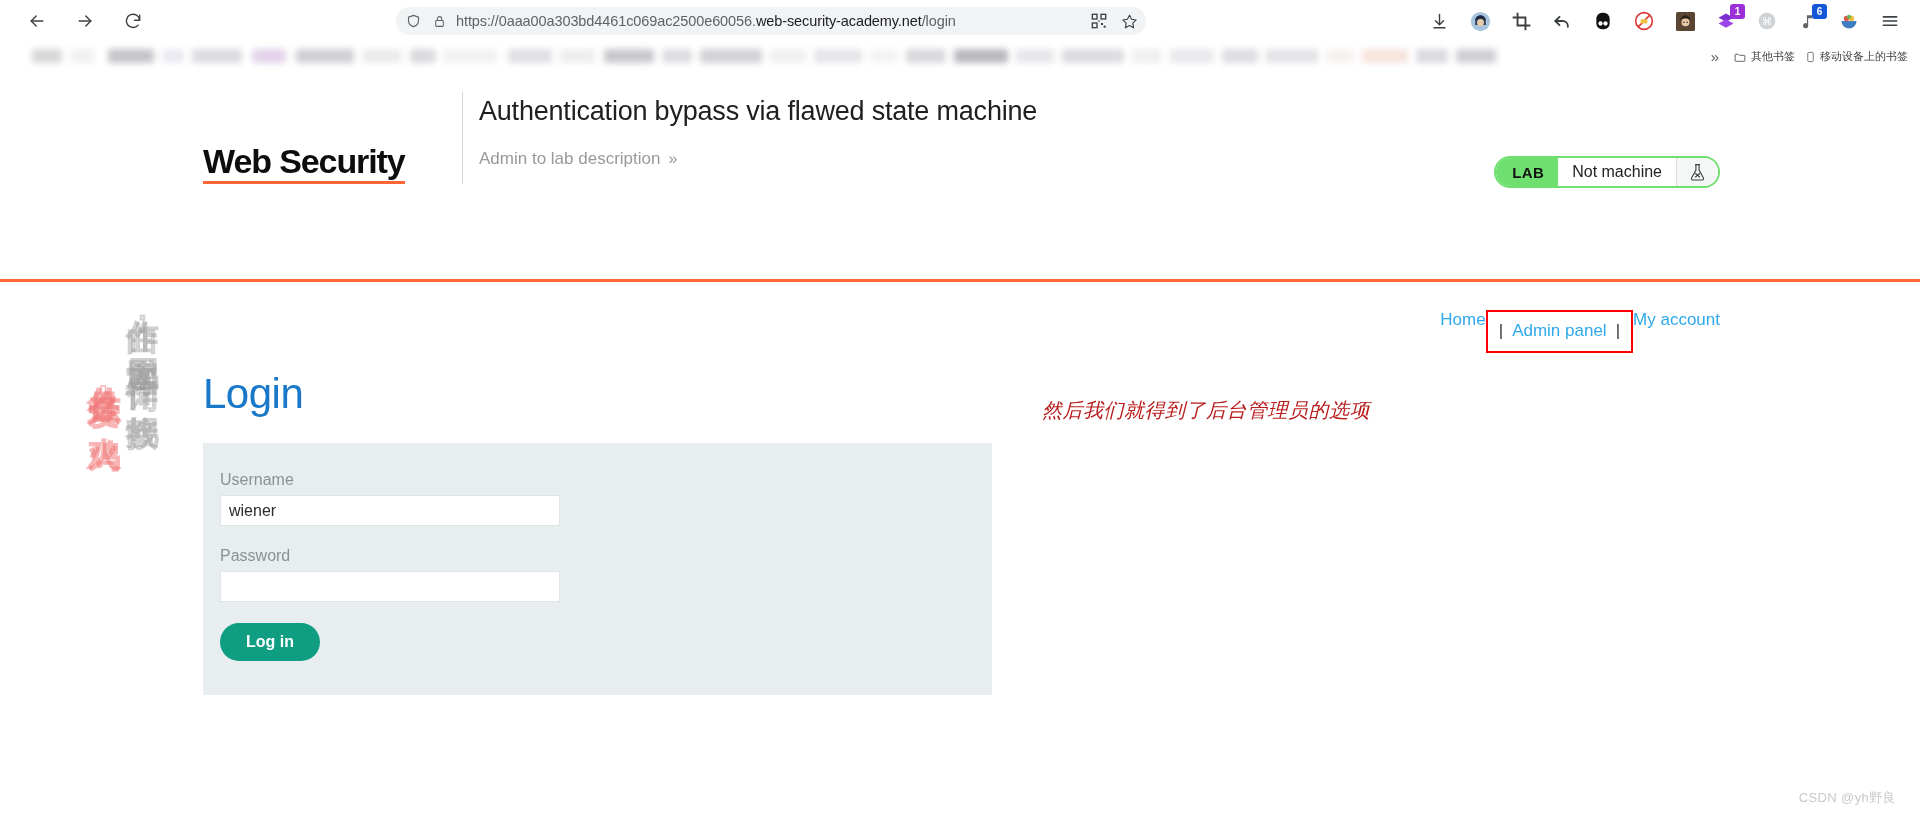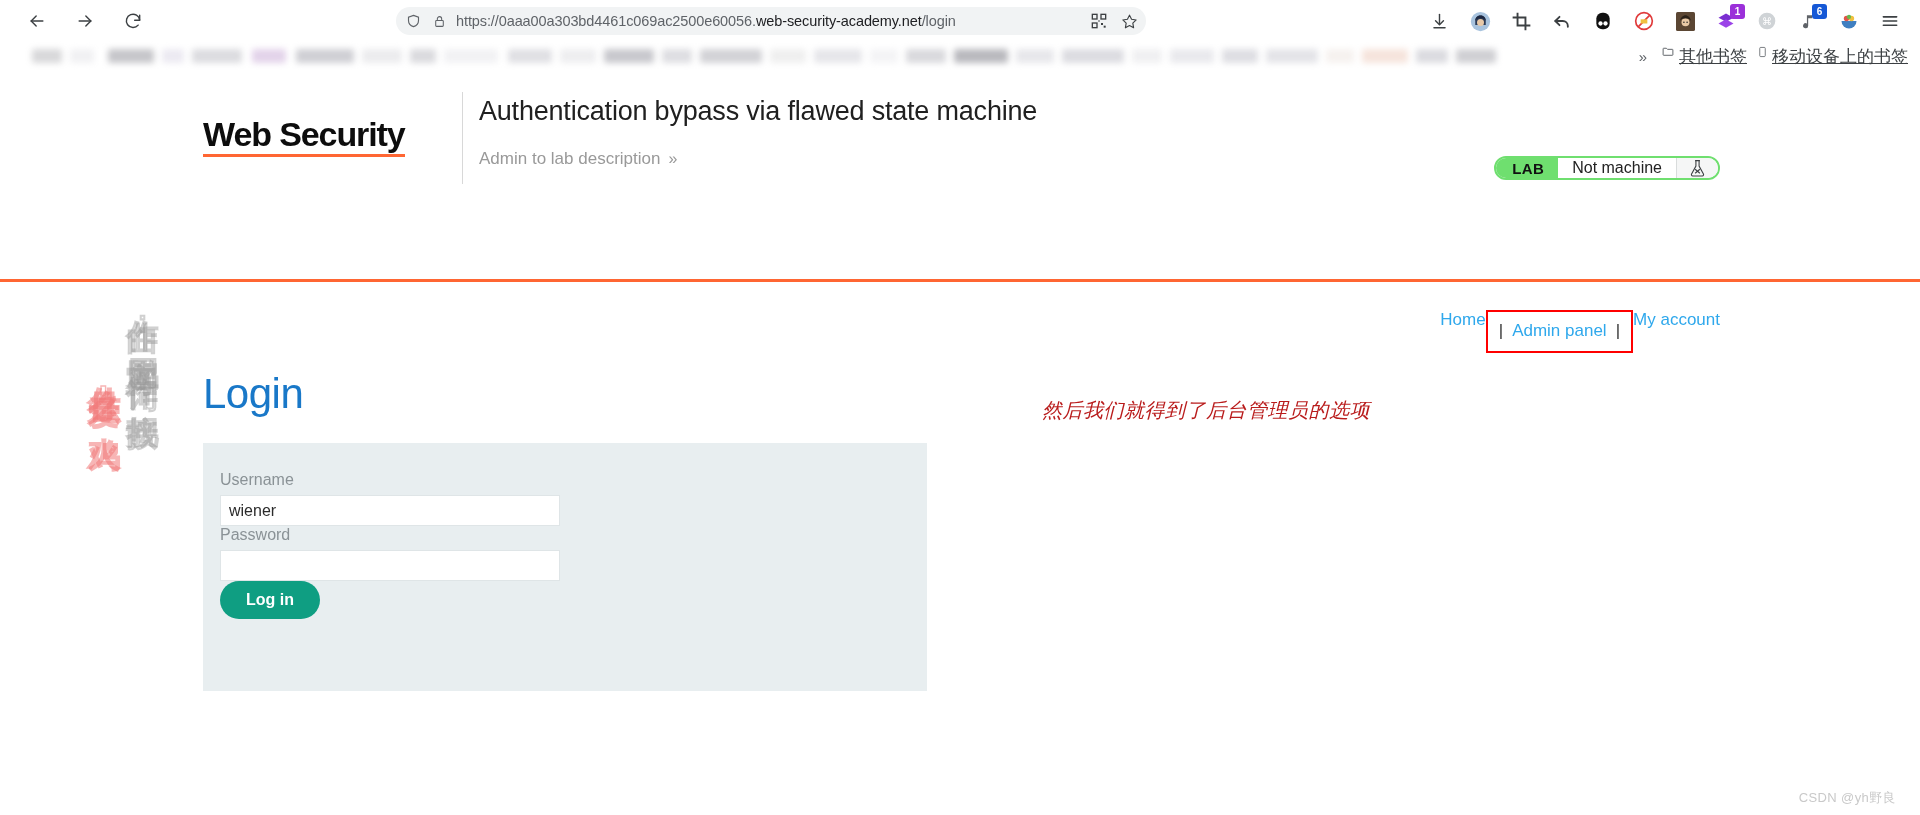--- a/index.html
+++ b/index.html
@@ -99,45 +99,44 @@
   }
   .bm-blur i {
     position: absolute;
     top: 3px;
     height: 14px;
     border-radius: 2px;
     display: block;
   }
   .bm-right { display: flex; align-items: center; gap: 10px; flex: 0 0 auto; padding-left: 14px; }
   .bm-item {
-    display: flex; align-items: flex-start; gap: 4px;
-    font-size: 17px; color: #3c4043;
+    display: flex; align-items: flex-end; gap: 4px;
+    font-size: 11px; color: #3c4043;
     white-space: nowrap;
-    text-decoration: underline;
   }
   .chev { font-size: 15px; color: #5f6368; padding: 0 4px; }
 
   
   .page { position: relative; width: 100%; height: 749px; background: #fff; }
 
   .academy-header {
     display: flex;
     align-items: flex-start;
     padding: 22px 0 0 0;
     height: 155px;
     position: relative;
   }
   .logo-wrap {
     width: 260px;
     margin-left: 203px;
     padding-right: 24px;
     border-right: 1px solid #d8d8d8;
     height: 92px;
     display: flex;
-    align-items: center;
+    align-items: flex-end;
   }
   .logo {
     line-height: 0.92;
     font-weight: 700;
     font-size: 34px;
     letter-spacing: -1.1px;
     color: #0d0d0d;
     position: relative;
     padding-bottom: 4px;
     border-bottom: 3px solid #ff6633;
@@ -165,21 +164,21 @@
     display: flex; align-items: center; gap: 8px;
   }
   .back-link .ar { font-size: 16px; }
 
   .lab-status {
     position: absolute;
     right: 200px;
     top: 86px;
     display: flex;
     align-items: stretch;
-    height: 24px;
+    height: 32px;
     border-radius: 18px;
     overflow: hidden;
     border: 2px solid #6fdf6f;
     background: #fff;
   }
   .ls-tag {
     background: #6fdf6f;
     color: #111;
     font-weight: 700;
     font-size: 15px;
@@ -246,38 +245,39 @@
   .login-h1 {
     font-size: 42px;
     color: #1978c8;
     font-weight: 400;
     letter-spacing: -0.5px;
     margin-bottom: 25px;
   }
   .login-box {
     background: #e8eef0;
     padding: 28px 18px 34px 17px;
-    width: 724px;
+    width: 789px;
     min-height: 248px;
   }
   .field-label {
     font-size: 16px;
     color: #8a9296;
     margin-bottom: 6px;
   }
   .field-input {
     width: 340px;
     height: 31px;
     background: #ffffff;
     border: 1px solid #dfe5e7;
     font-size: 16px;
     color: #2b2b2b;
     padding: 0 8px;
     display: flex;
     align-items: center;
+    margin-bottom: 21px;
     font-family: "Liberation Sans", sans-serif;
   }
   .btn-login {
     background: #0f9e82;
     color: #fff;
     font-weight: 700;
     font-size: 16px;
     border: none;
     border-radius: 20px;
     padding: 10px 26px;

